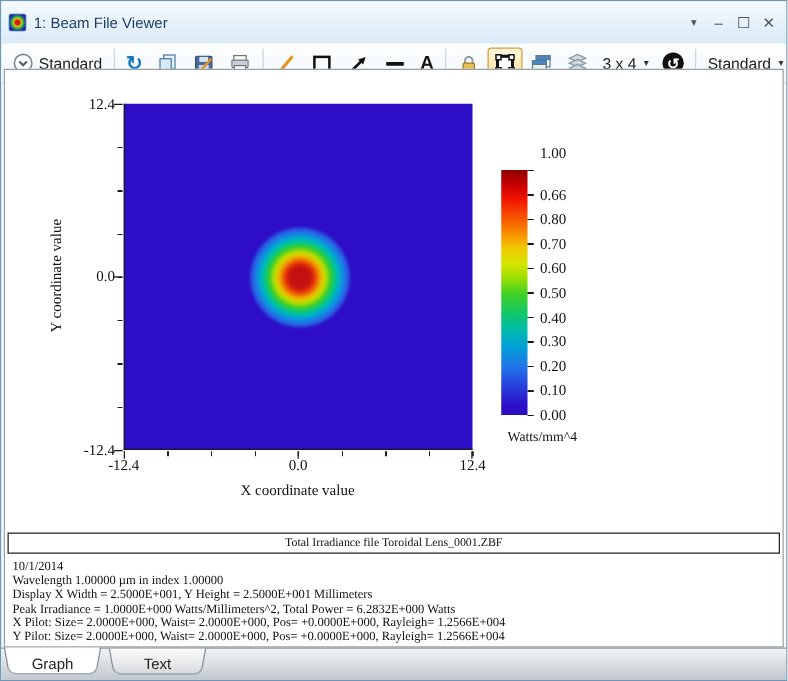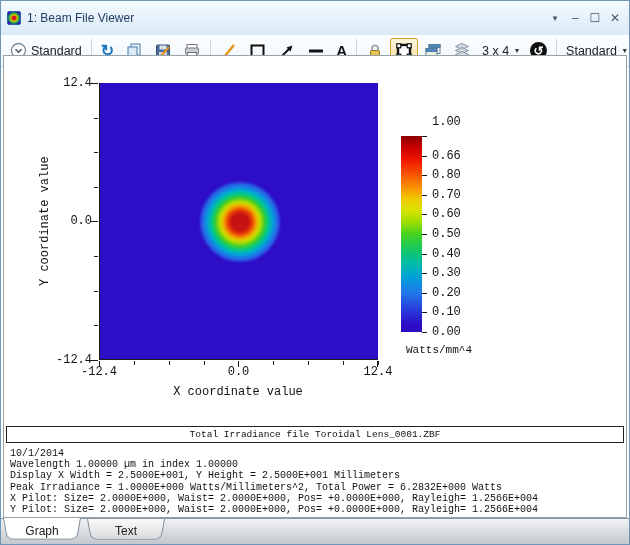--- a/index.html
+++ b/index.html
@@ -45,21 +45,21 @@
   .reset-circle{
     width:17px;height:17px;border-radius:50%;background:#101010;color:#fff;
     display:flex;align-items:center;justify-content:center;font-size:12px;font-weight:bold;
   }
   .caret{font-size:8px;color:#333;margin-left:2px;}
   
   .content{
     position:absolute;left:2px;right:2px;top:54px;height:463px;
     background:#fff;border:1px solid #98A0A8;
   }
-  .mono{font-family:Liberation Mono, monospace;color:#111;}
+  .mono{font-family:Liberation Serif, serif;color:#111;}
   .plot-canvas{
     position:absolute;left:95px;top:27px;width:279px;height:277px;
     background:#2D0EC6;border-left:1px solid #1a1a1a;border-bottom:1px solid #1a1a1a;
   }
   .beam-spot{
     position:absolute;left:99.5px;top:98.5px;width:80px;height:80px;border-radius:50%;
     background:radial-gradient(circle,
       #C41212 0 15%, #E83808 21%, #F07C00 26%, #ECC400 31%,
       #AEE000 37%, #3CCC28 43%, #00C88C 50%, #00A8D8 57%,
       #2864E8 66%, #2D0EC6 80%, #2D0EC6 100%);

